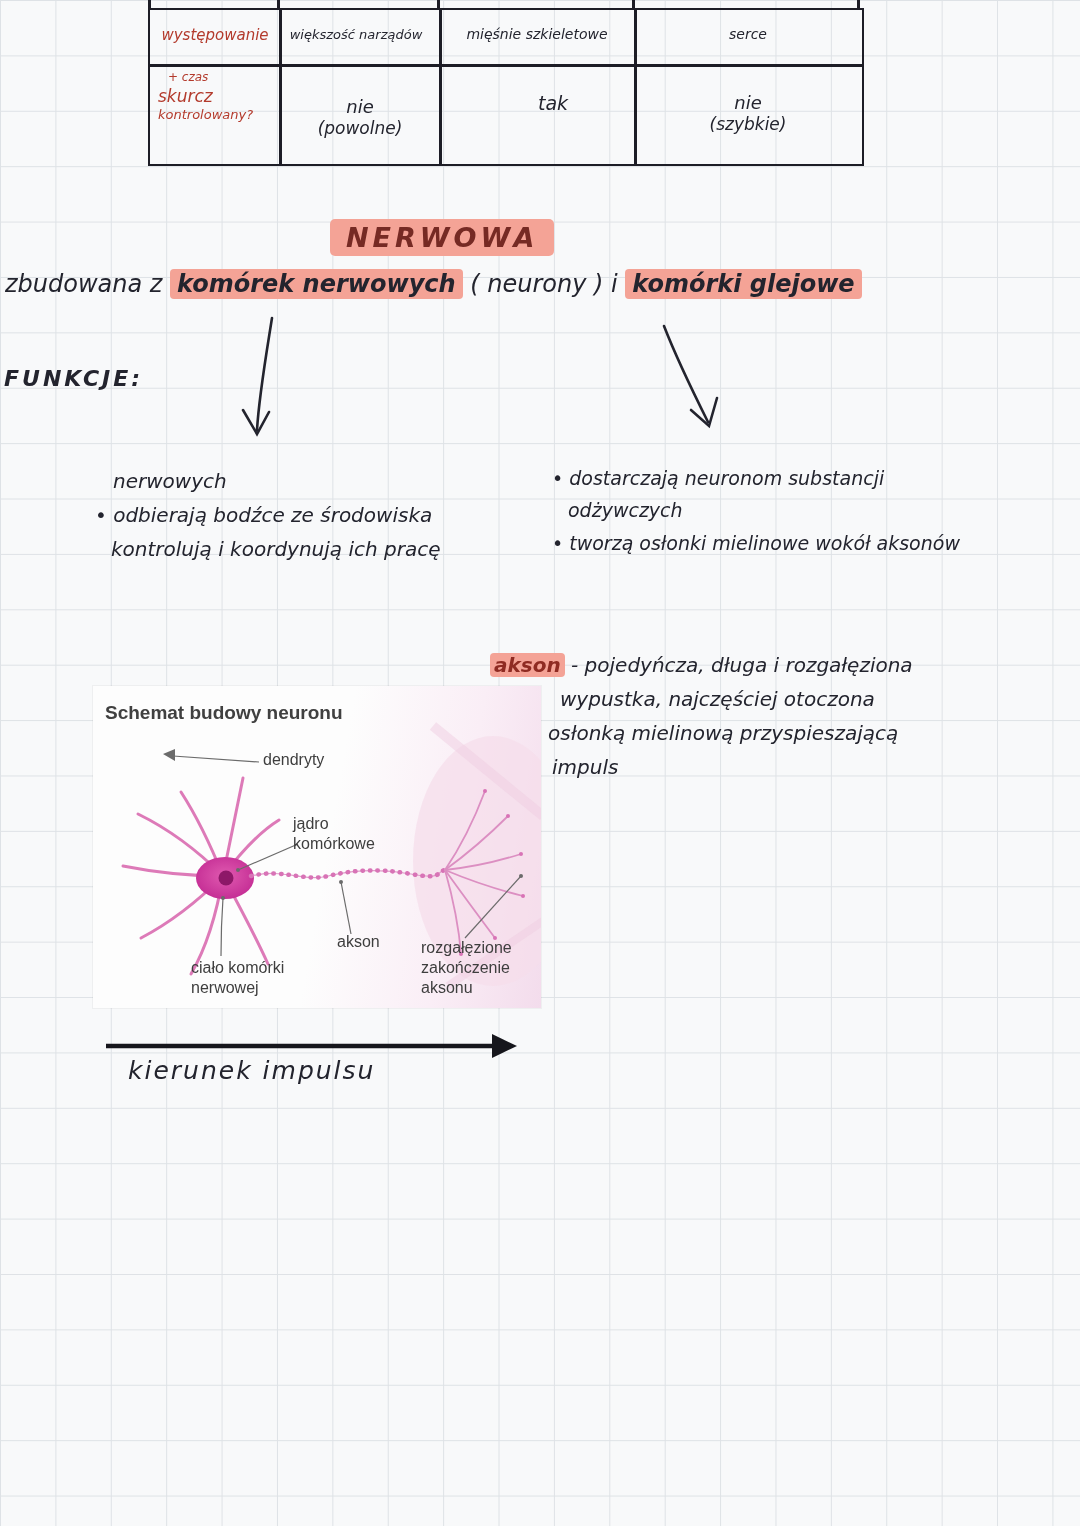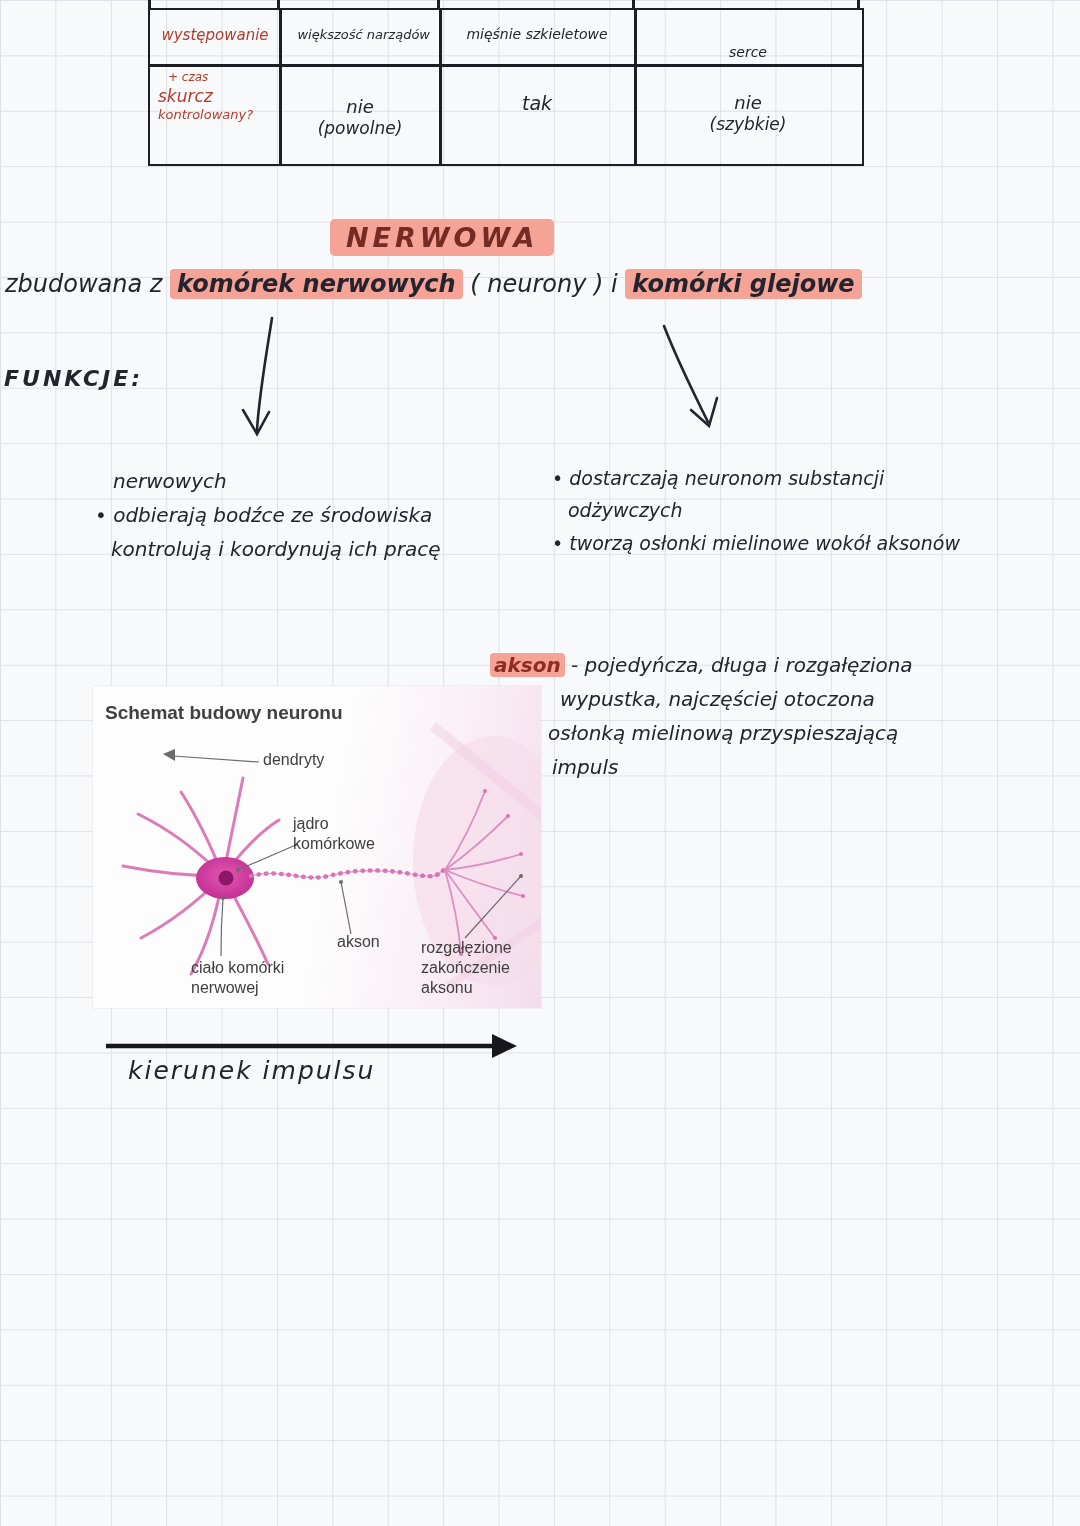--- a/index.html
+++ b/index.html
@@ -37,32 +37,32 @@
 
 <div class="abs" style="left:0;top:0;width:1080px;height:1526px;">
 
   <div class="abs ttable">
     <div class="vsep" style="left:129px;"></div>
     <div class="vsep" style="left:289px;"></div>
     <div class="vsep" style="left:484px;"></div>
     <div class="hsep"></div>
 
     <div class="cell hw-red" style="left:4px;top:16px;width:122px;font-size:15px;">występowanie</div>
-    <div class="cell hw" style="left:132px;top:17px;width:148px;font-size:13px;text-align:right;">większość narządów</div>
+    <div class="cell hw" style="left:132px;top:17px;width:148px;font-size:13px;">większość narządów</div>
     <div class="cell hw" style="left:292px;top:16px;width:190px;font-size:14px;">mięśnie szkieletowe</div>
-    <div class="cell hw" style="left:487px;top:34px;width:222px;font-size:14px;">serce</div>
+    <div class="cell hw" style="left:487px;top:16px;width:222px;font-size:14px;">serce</div>
 
     <div class="cell hw-red" style="left:18px;top:60px;width:90px;font-size:12px;text-align:left;">+ czas</div>
     <div class="cell hw-red" style="left:8px;top:76px;width:118px;font-size:17px;text-align:left;">skurcz</div>
     <div class="cell hw-red" style="left:8px;top:97px;width:120px;font-size:13px;text-align:left;">kontrolowany?</div>
 
     <div class="cell hw" style="left:132px;top:86px;width:156px;font-size:18px;">nie</div>
     <div class="cell hw" style="left:132px;top:108px;width:156px;font-size:17px;">(powolne)</div>
 
-    <div class="cell hw" style="left:292px;top:82px;width:190px;font-size:19px;">tak</div>
+    <div class="cell hw" style="left:292px;top:82px;width:190px;font-size:19px;padding-left:16px;">tak</div>
 
     <div class="cell hw" style="left:487px;top:82px;width:222px;font-size:18px;">nie</div>
     <div class="cell hw" style="left:487px;top:104px;width:222px;font-size:17px;">(szybkie)</div>
   </div>
 
   <div class="tick" style="left:148px;"></div>
   <div class="tick" style="left:277px;"></div>
   <div class="tick" style="left:437px;"></div>
   <div class="tick" style="left:632px;"></div>
   <div class="tick" style="left:857px;"></div>

